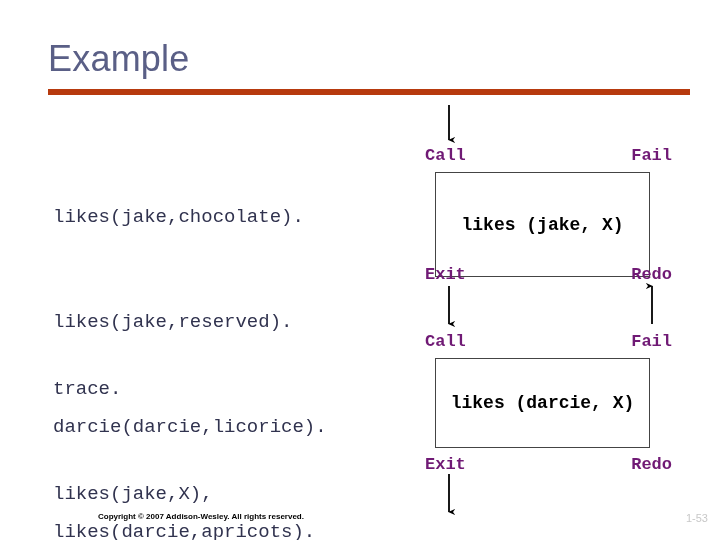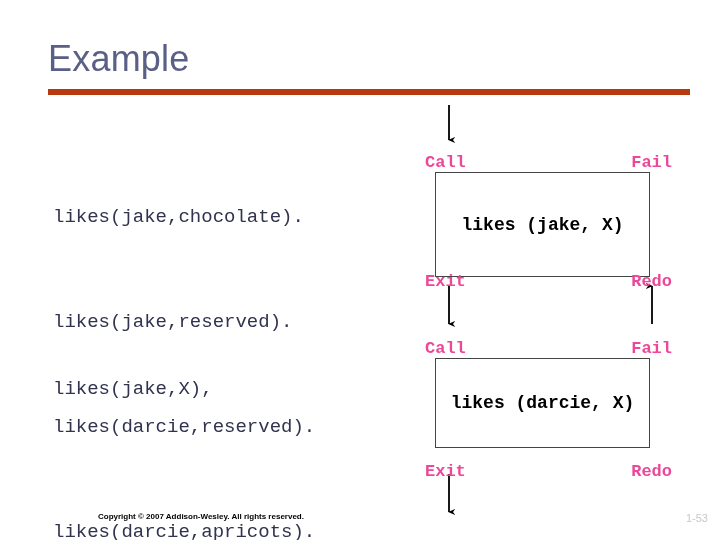--- a/index.html
+++ b/index.html
@@ -82,23 +82,22 @@
     white-space: pre;
   }
   #box-jake   { left: 25px; top: 72px;  width: 215px; height: 105px; }
   #box-darcie { left: 25px; top: 258px; width: 215px; height: 90px; }
 
   .port-label {
     position: absolute;
     font-family: "Liberation Mono", "DejaVu Sans Mono", monospace;
     font-size: 17px;
     font-weight: 700;
-    color: #ec4899;
-    white-space: nowrap;
-    margin-top: 7px;
+    color: #701a75;
+    white-space: nowrap;
   }
   .port-left  { left: 15px; }
   .port-right { right: 28px; }
 
   
   #label-call-1 { top: 46px; }
   #label-fail-1 { top: 46px; }
   #label-exit-1 { top: 165px; }
   #label-redo-1 { top: 165px; }
   #label-call-2 { top: 232px; }
@@ -135,25 +134,26 @@
 <body>
 
 <div id="slide">
 
   <div id="slide-title">Example</div>
   <div id="title-rule"></div>
 
   <div id="code-facts" class="code-block">
     <div class="code-line">likes(jake,chocolate).</div>
     <div class="code-line">likes(jake,reserved).</div>
-    <div class="code-line">likes(darcie,reserved).</div>
+    <div class="code-line">darcie(darcie,licorice).</div>
     <div class="code-line">likes(darcie,apricots).</div>
   </div>
 
   <div id="code-query" class="code-block">
+    <div class="code-line">trace.</div>
     <div class="code-line">likes(jake,X),</div>
     
   </div>
 
   <div id="diagram">
 
     <svg id="diagram-svg" width="290" height="425" viewBox="0 0 290 425">
       <defs>
         <marker id="arrowhead-down" markerWidth="8" markerHeight="8" refX="3" refY="6.2" orient="auto" markerUnits="userSpaceOnUse">
           <path d="M0,0 L3,7 L6,0 L3,2.2 Z" fill="#000000"></path>

